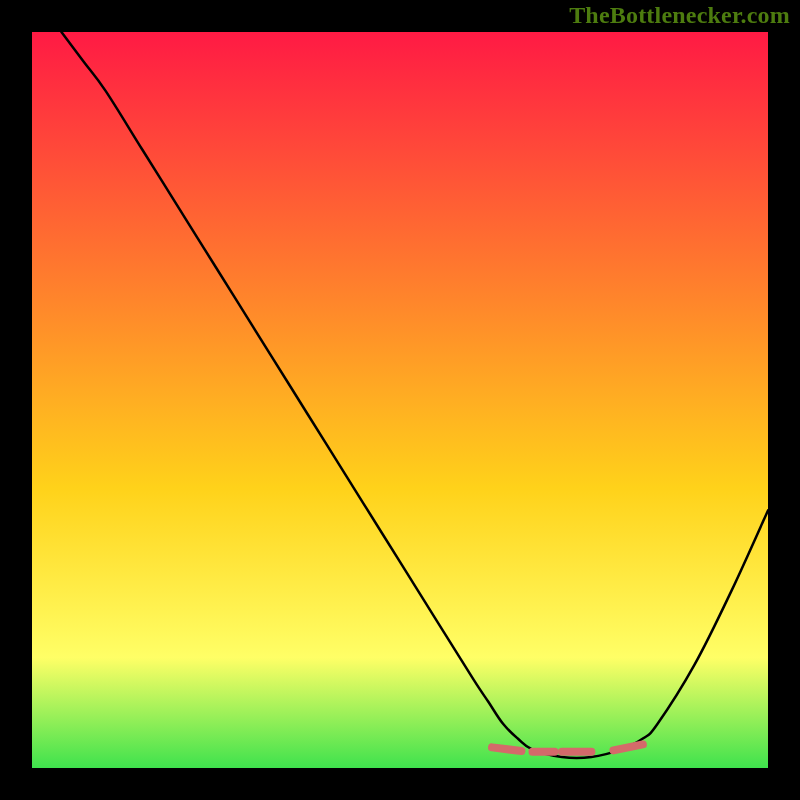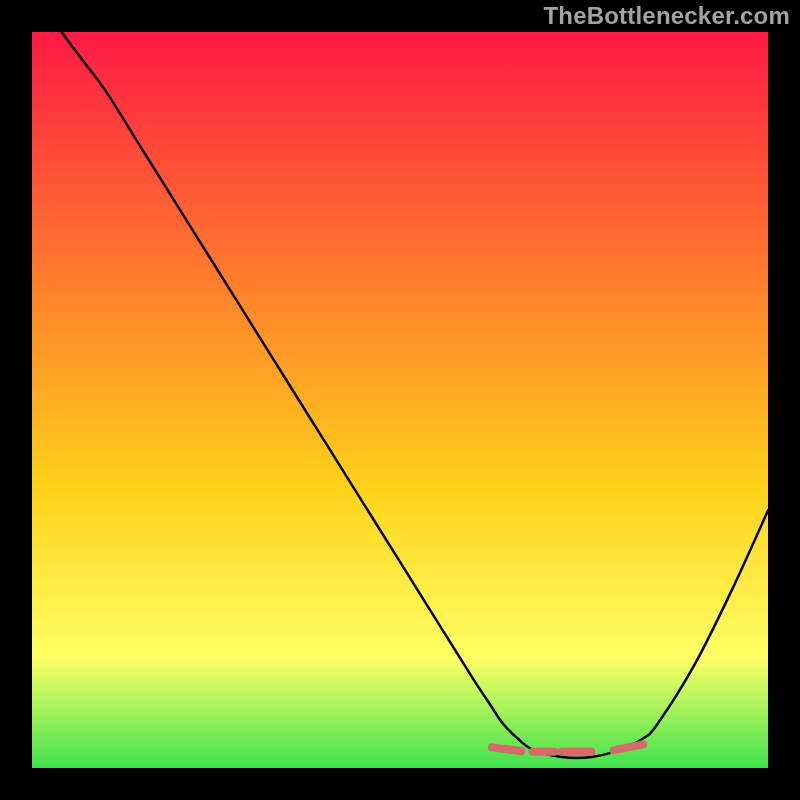--- a/index.html
+++ b/index.html
@@ -15,22 +15,22 @@
     left: 0;
     top: 0;
     width: 800px;
     height: 800px;
     background: #000000;
   }
   .watermark {
     position: absolute;
     top: 2px;
     right: 10px;
-    color: #a3a3a3;
-    font-family: Liberation Sans, sans-serif;
+    color: #4d7c0f;
+    font-family: Liberation Serif, serif;
     font-size: 24px;
     font-weight: bold;
     letter-spacing: 0.2px;
     z-index: 10;
   }
   .plot-area {
     position: absolute;
     left: 32px;
     top: 32px;
     width: 736px;

